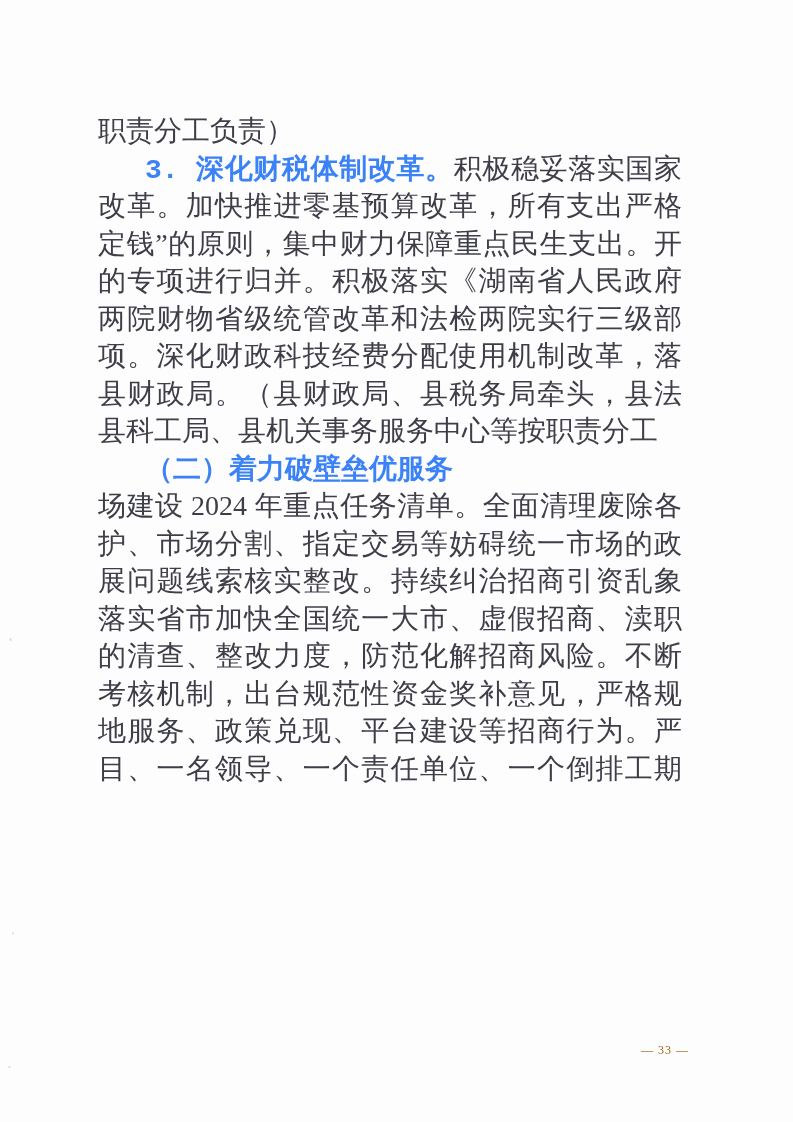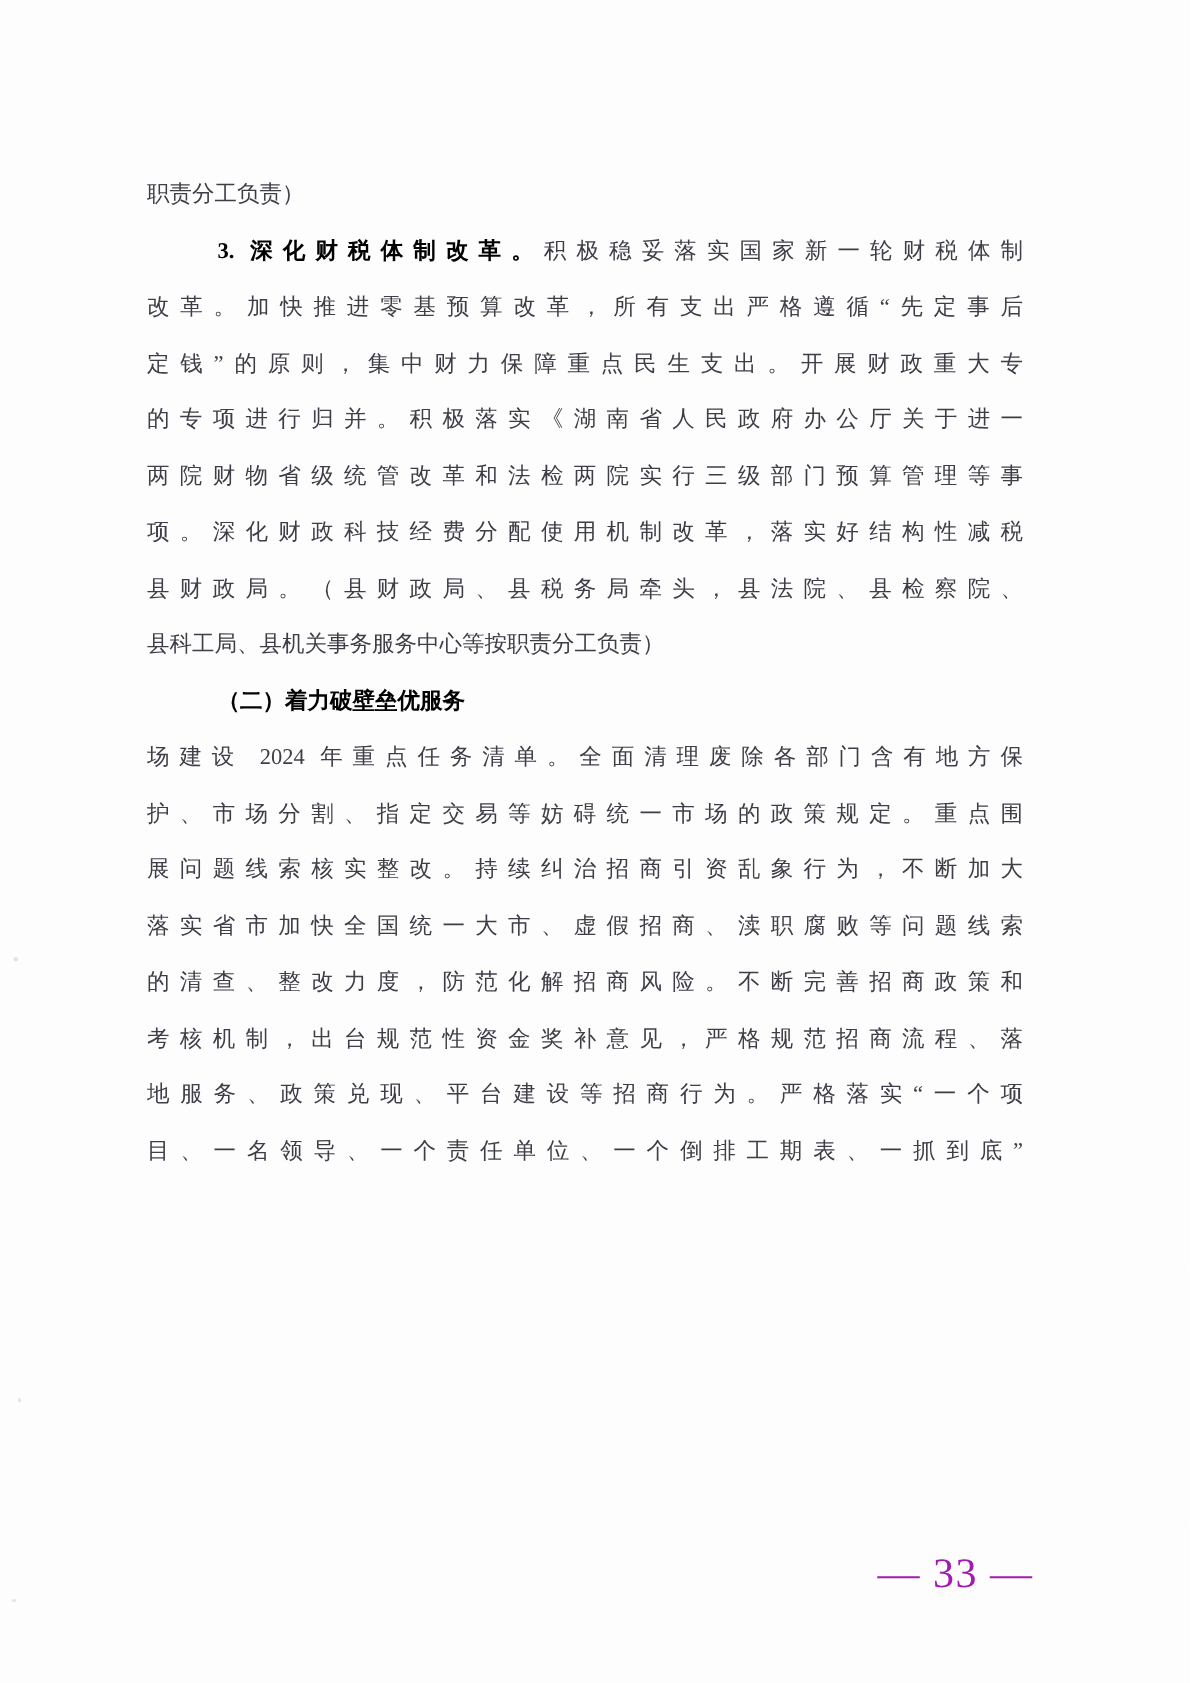--- a/index.html
+++ b/index.html
@@ -23,52 +23,53 @@
     position: absolute;
     top: 112px;
     left: 98px;
     width: 584px;
     color: #3e3e48;
   }
 
   .ln {
     height: 37.5px;
     line-height: 37.5px;
-    font-size: 15px;
+    font-size: 28px;
     text-align: justify;
     text-align-last: justify;
     text-justify: inter-ideograph;
     white-space: normal;
     overflow: hidden;
   }
 
   
   .end {
     text-align: left;
     text-align-last: left;
   }
 
   
   .ind {
     padding-left: 47px;
   }
 
   .b {
     font-weight: 700;
-    color: #000000;
+    color: #3b82f6;
+    font-family: Liberation Mono, monospace;
   }
 
   .pagenum {
     position: absolute;
     top: 1036px;
     right: 104px;
     height: 28px;
     line-height: 28px;
-    font-size: 28px;
-    color: #a21caf;
+    font-size: 12px;
+    color: #a16207;
     letter-spacing: 1px;
   }
 
   .speckle {
     position: absolute;
     border-radius: 50%;
     background: #e4e4e6;
   }
   .sp1 { left: 9px;  top: 638px;  width: 3px; height: 3px; }
   .sp2 { left: 12px; top: 932px;  width: 2px; height: 3px; }

